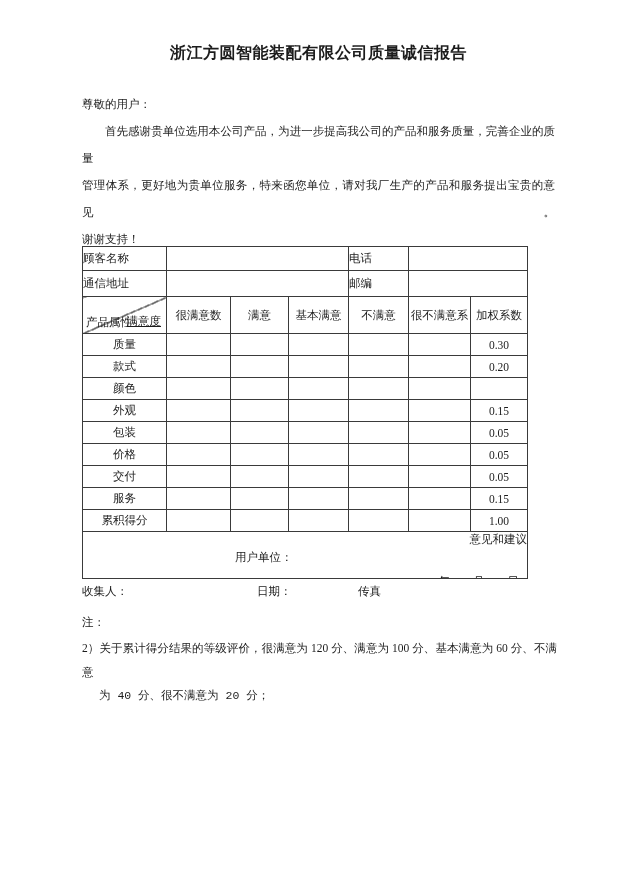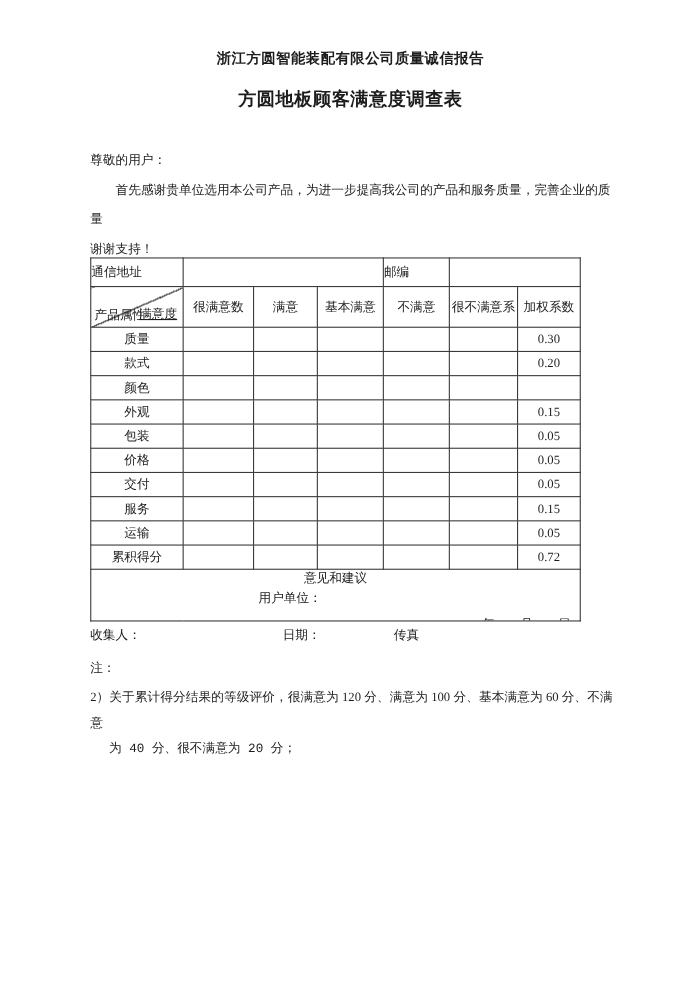--- a/index.html
+++ b/index.html
@@ -8,21 +8,21 @@
     width:632px;height:893px;
     background:#fff;
     color:#1c1c1c;
     font-family:"Liberation Serif", serif;
     box-sizing:border-box;
     padding:46px 77px 0 82px;
     overflow:hidden;
   }
   .doc-header{
     text-align:center;
-    font-size:13px;
+    font-size:16px;
     font-weight:bold;
     letter-spacing:0.5px;
     line-height:13px;
   }
   .doc-title{
     text-align:center;
     font-size:16.5px;
     font-weight:bold;
     letter-spacing:0.5px;
     margin:20px 0 0 0;
@@ -57,21 +57,21 @@
     position:relative;
     background:linear-gradient(to bottom right,
       transparent 49.1%, #3a3a3a 49.1%, #3a3a3a 50.9%, transparent 50.9%);
   }
   td.diag .t{position:absolute;top:17px;right:5px;text-decoration:underline;}
   td.diag .b{position:absolute;bottom:3px;left:3px;}
   td.comments{
     vertical-align:top;
     height:46px;
     padding:3px 6px;
-    text-align:center;
+    text-align:right;
   }
   .comments-row2{position:relative;height:18px;margin-top:3px;}
   .comments-row2 .user-unit{position:absolute;left:152px;}
   .comments-row2 .ymd{position:absolute;right:8px;margin-top:24px;}
   .collect-line{
     position:relative;
     height:20px;
     margin-top:5px;
     font-size:11.5px;
     text-align:center;
@@ -88,40 +88,46 @@
   .notes .note{line-height:24px;margin-top:2px;}
   .notes .cont{padding-left:17px;font-family:Liberation Mono, monospace;}
 </style>
 </head>
 <body>
 
 <div class="page">
 
   <div class="doc-header">浙江方圆智能装配有限公司质量诚信报告</div>
 
-  <h1 class="doc-title">方圆地板顾客满意度调查表</h1>
 
   <div class="intro">
     <div>尊敬的用户：</div>
     <div class="ind jl">首先感谢贵单位选用本公司产品，为进一步提高我公司的产品和服务质量，完善企业的质量</div>
+    <div class="jl">管理体系，更好地为贵单位服务，特来函您单位，请对我厂生产的产品和服务提出宝贵的意见。</div>
     <div>谢谢支持！</div>
   </div>
 
   <table class="survey">
     <colgroup>
       <col style="width:84px">
         <col style="width:64px">
         <col style="width:58px">
       <col style="width:60px">
         <col style="width:60px">
         <col style="width:62px">
       <col style="width:57px">
     </colgroup>
 
     <tbody>
+        <tr class="info1">
+      <td class="lbl">顾客名称</td>
+      <td colspan="3"></td>
+      <td class="lbl">电话</td>
+      <td colspan="2"></td>
+    </tr>
     <tr class="info2">
       <td class="lbl">通信地址</td>
       <td colspan="3"></td>
       <td class="lbl">邮编</td>
       <td colspan="2"></td>
     </tr>
 
     <tr class="hdr">
       <td class="diag">
         <span class="t">满意度</span>
@@ -201,36 +207,27 @@
     <tr class="data">
       <td>服务</td>
       <td></td>
           <td></td>
       <td></td>
           <td></td>
       <td></td>
       <td>0.15</td>
     </tr>
     <tr class="data">
-      <td>运输</td>
-      <td></td>
-          <td></td>
-      <td></td>
-          <td></td>
-      <td></td>
-      <td>0.05</td>
-    </tr>
-    <tr class="data">
       <td>累积得分</td>
       <td></td>
           <td></td>
       <td></td>
           <td></td>
       <td></td>
-      <td>0.72</td>
+      <td>1.00</td>
     </tr>
 
     <tr>
       <td class="comments" colspan="7">
         <div>意见和建议</div>
         <div class="comments-row2">
           <span class="user-unit">用户单位：</span>
           <span class="ymd">年　　月　　日</span>
         </div>
       </td>

